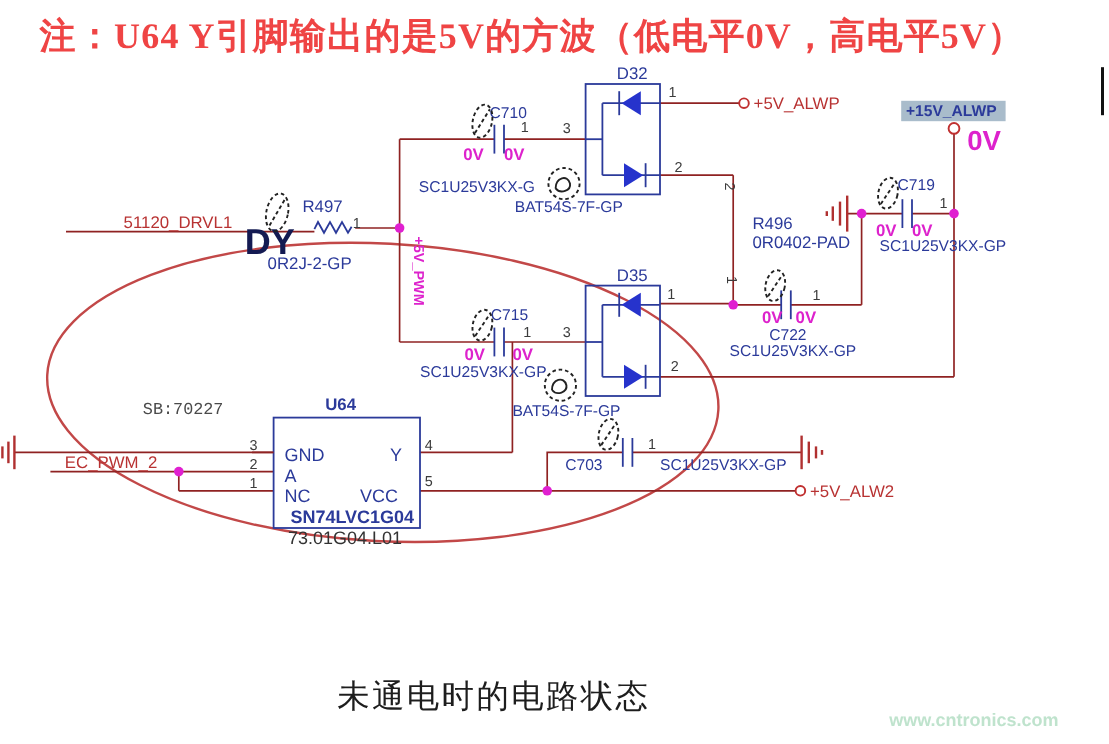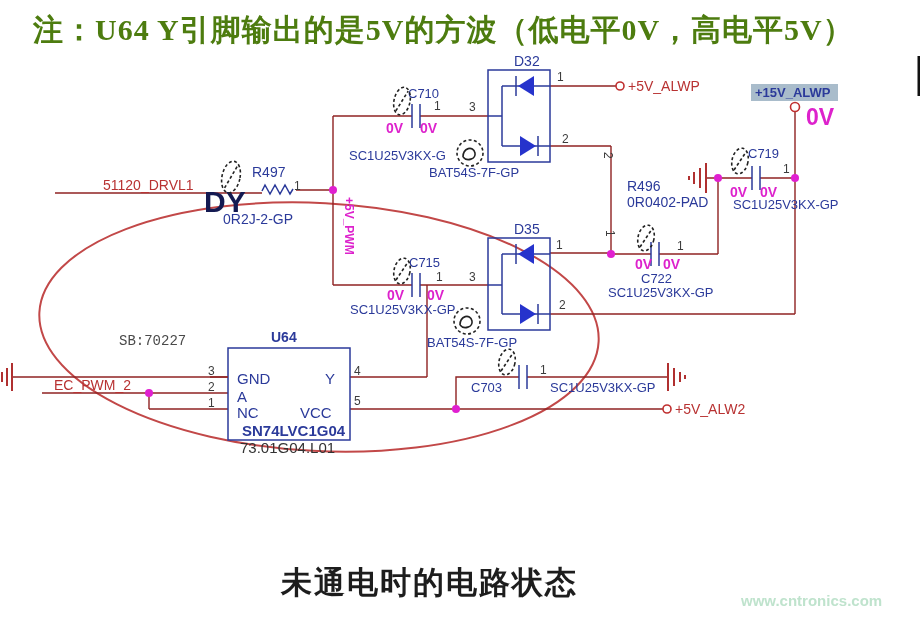--- a/index.html
+++ b/index.html
@@ -4,26 +4,26 @@
 <style>
   html,body{margin:0;padding:0;}
   body{
     width:924px;height:620px;position:relative;background:#ffffff;overflow:hidden;
     font-family:"Liberation Sans", sans-serif;
   }
   .abs{position:absolute;}
   #title{
     left:33px;top:10px;width:860px;
     font-family:"Liberation Serif","DejaVu Serif",serif;
-    font-size:30px;font-weight:600;color:#4d7c0f;letter-spacing:1px;white-space:nowrap;
+    font-size:30px;font-weight:600;color:#ef4444;letter-spacing:1px;white-space:nowrap;
   }
   #caption{
     left:281px;top:562px;
     font-family:"Liberation Serif","DejaVu Serif",serif;
-    font-size:31px;font-weight:700;color:#1d1d1d;letter-spacing:2px;white-space:nowrap;
+    font-size:27px;font-weight:400;color:#1d1d1d;letter-spacing:2px;white-space:nowrap;
   }
   #watermark{
     left:741px;top:592px;font-size:15px;color:#bfe3cd;font-weight:bold;white-space:nowrap;
   }
   svg text{font-family:"Liberation Sans", sans-serif;}
   .navy{fill:#2b3a9a;}
   .navyb{fill:#2b3a9a;font-weight:bold;}
   .red{fill:#b83232;}
   .gray{fill:#3c3c3c;}
   .mag{fill:#dd22cc;font-weight:bold;}

